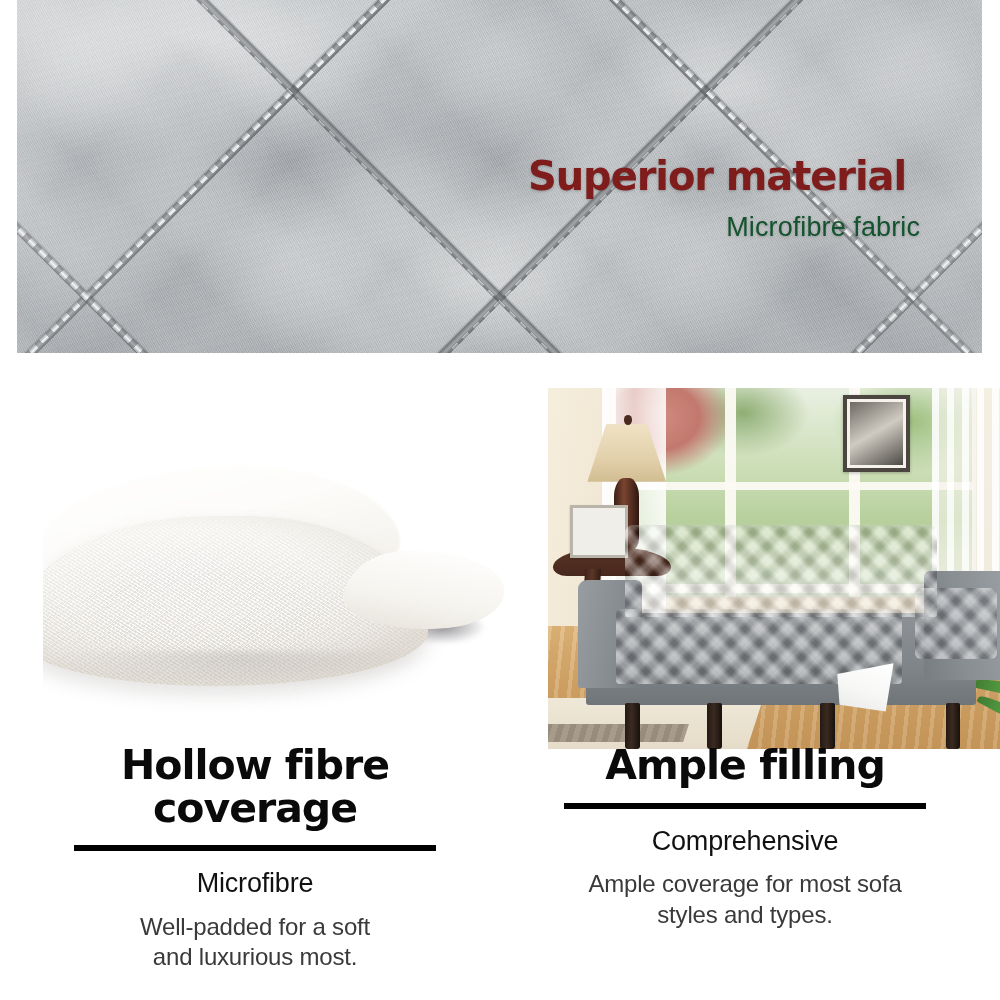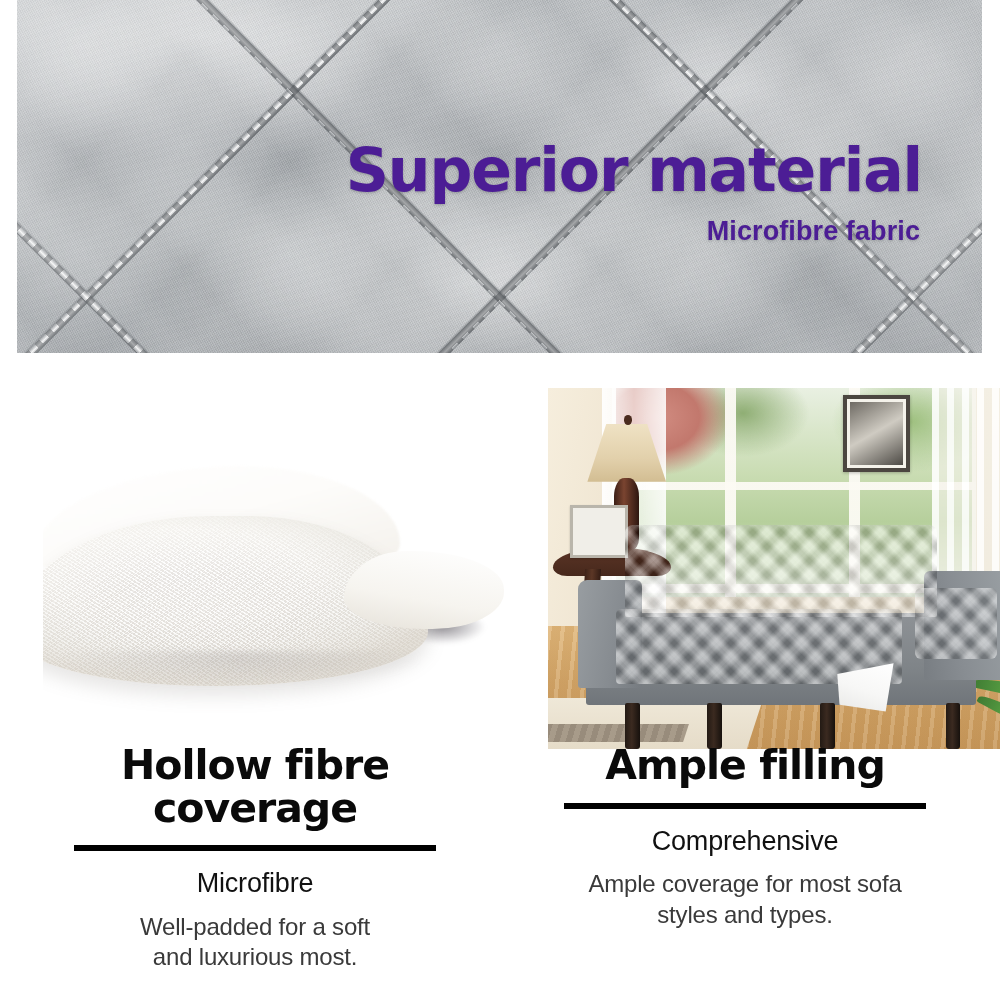--- a/index.html
+++ b/index.html
@@ -91,29 +91,29 @@
     opacity:.55;
   }
   .hero-sheen{
     position:absolute;inset:0;
     background:linear-gradient(105deg, rgba(255,255,255,.28) 0%, rgba(255,255,255,0) 30%, rgba(255,255,255,0) 66%, rgba(255,255,255,.20) 100%);
   }
   .hero-text{
     position:absolute;right:60px;top:140px;text-align:right;z-index:5;
   }
   .hero-title{
-    margin:0;color:#4c1d95;
-    font-size:60px;line-height:1;font-weight:700;
+    margin:16px;color:#7f1d1d;
+    font-size:40px;line-height:1;font-weight:700;
     letter-spacing:-1.1px;
     font-family:"DejaVu Sans","Liberation Sans",sans-serif;
     text-shadow:0 1px 3px rgba(90,95,100,.45);
   }
   .hero-subtitle{
-    margin:18px 2px 0 0;color:#4c1d95;
-    font-size:27px;line-height:1;font-weight:700;
+    margin:18px 2px 0 0;color:#14532d;
+    font-size:27px;line-height:1;font-weight:400;
     letter-spacing:.1px;
     text-shadow:0 1px 3px rgba(90,95,100,.40);
   }
 
   
   .photo-row{position:absolute;left:0;top:372px;width:1000px;height:361px;}
 
   
   .fibre-photo{
     position:absolute;left:3px;top:0;width:470px;height:355px;

